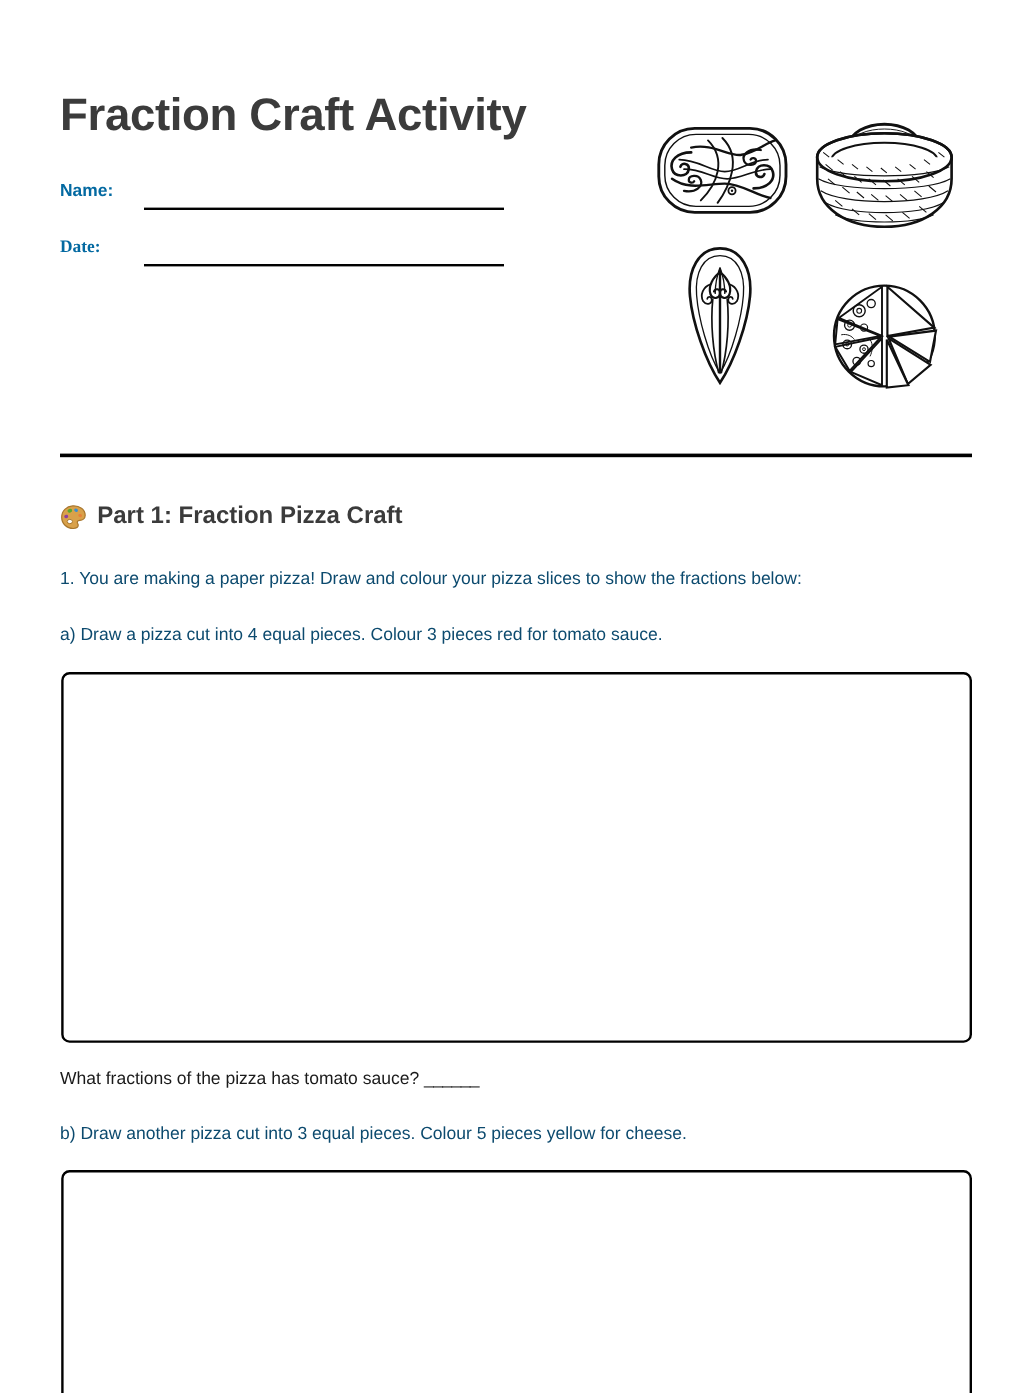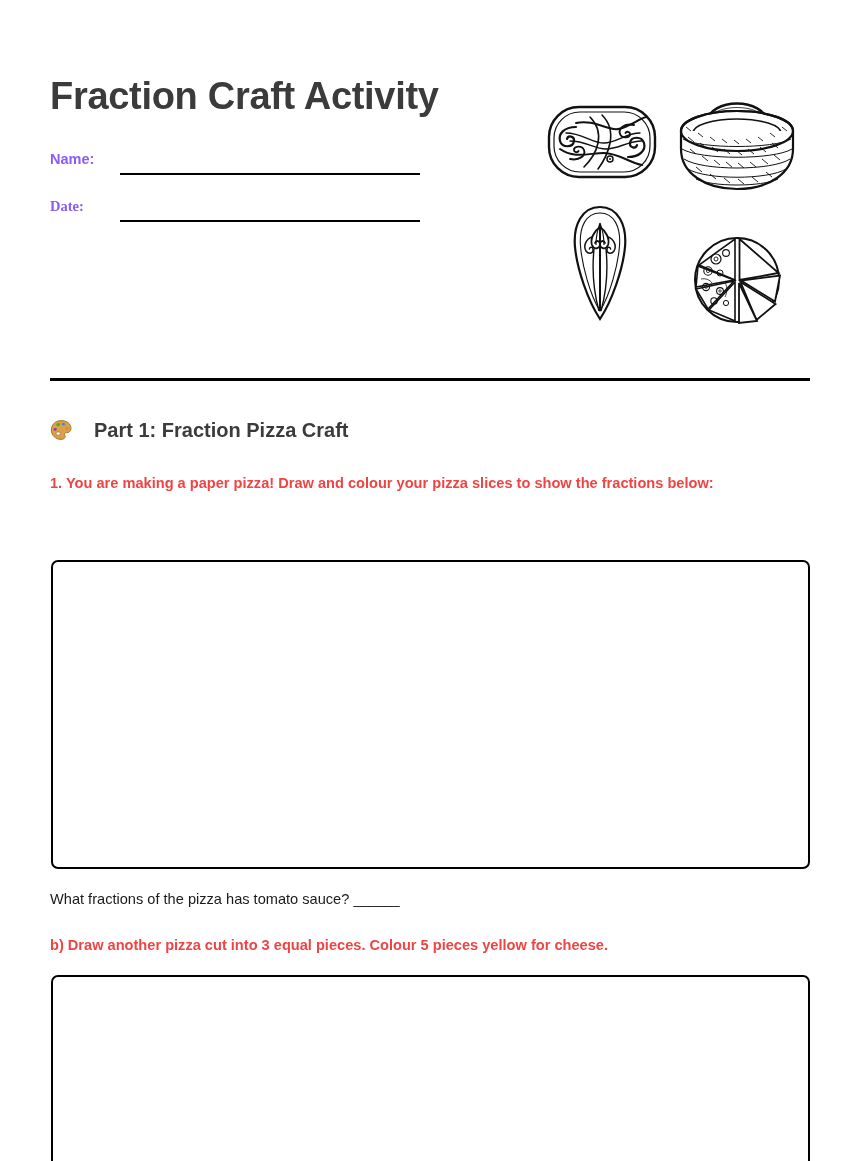--- a/index.html
+++ b/index.html
@@ -35,21 +35,21 @@
     letter-spacing: -0.3px;
     line-height: 1.0;
     white-space: nowrap;
   }
 
   .field-label {
     position: absolute;
     left: 50px;
     font-size: 14.5px;
     font-weight: bold;
-    color: #8b5cf6;
+    color: #0369a1;
   }
   .field-label.name { top: 122px; }
   .field-label.date { top: 169px; font-family: Liberation Serif, serif; }
 
   .field-line {
     position: absolute;
     left: 120px;
     width: 300px;
     height: 0;
     border-top: 2.6px solid #000000;
@@ -79,34 +79,34 @@
 
   
   .section-heading {
     position: absolute;
     left: 50px;
     top: 390px;
     font-size: 20px;
     font-weight: bold;
     color: #3b3b3b;
     display: flex;
-    align-items: flex-start;
-    gap: 22px;
+    align-items: flex-end;
+    gap: 9px;
     white-space: nowrap;
   }
   .palette-icon { width: 22px; height: 22px; display: block; flex: none; }
   .palette-icon svg { display: block; width: 100%; height: 100%; }
 
   
   .instruction {
     position: absolute;
     left: 50px;
     font-size: 14.6px;
-    font-weight: bold;
-    color: #ef4444;
+    font-weight: normal;
+    color: #0c4a6e;
     white-space: nowrap;
   }
   .instruction.q1 { top: 446px; }
   .instruction.qa { top: 492px; }
   .instruction.qb { top: 908px; }
 
   .question-line {
     position: absolute;
     left: 50px;
     top: 862px;
@@ -237,20 +237,21 @@
         <ellipse cx="13.4" cy="5.2" rx="1.6" ry="1.3" fill="#3b8ed0" transform="rotate(20 13.4 5.2)"></ellipse>
         <ellipse cx="5.2" cy="10.4" rx="1.7" ry="1.4" fill="#8c3fa0" transform="rotate(-10 5.2 10.4)"></ellipse>
         <ellipse cx="16.8" cy="9.6" rx="1.6" ry="1.3" fill="#e8803a" transform="rotate(15 16.8 9.6)"></ellipse>
         <ellipse cx="8.2" cy="14.6" rx="2.2" ry="1.8" fill="#ffffff" stroke="#a8762c" stroke-width="0.8"></ellipse>
       </svg>
     </span>
     <span>Part 1: Fraction Pizza Craft</span>
   </div>
 
   <div class="instruction q1">1. You are making a paper pizza! Draw and colour your pizza slices to show the fractions below:</div>
+  <div class="instruction qa">a) Draw a pizza cut into 4 equal pieces. Colour 3 pieces red for tomato sauce.</div>
 
   <div class="draw-box box-a"></div>
 
   <div class="question-line">
     <span>What fractions of the pizza has tomato sauce? </span><span class="blank">______</span>
   </div>
 
   <div class="instruction qb">b) Draw another pizza cut into 3 equal pieces. Colour 5 pieces yellow for cheese.</div>
 
   <div class="draw-box box-b"></div>

